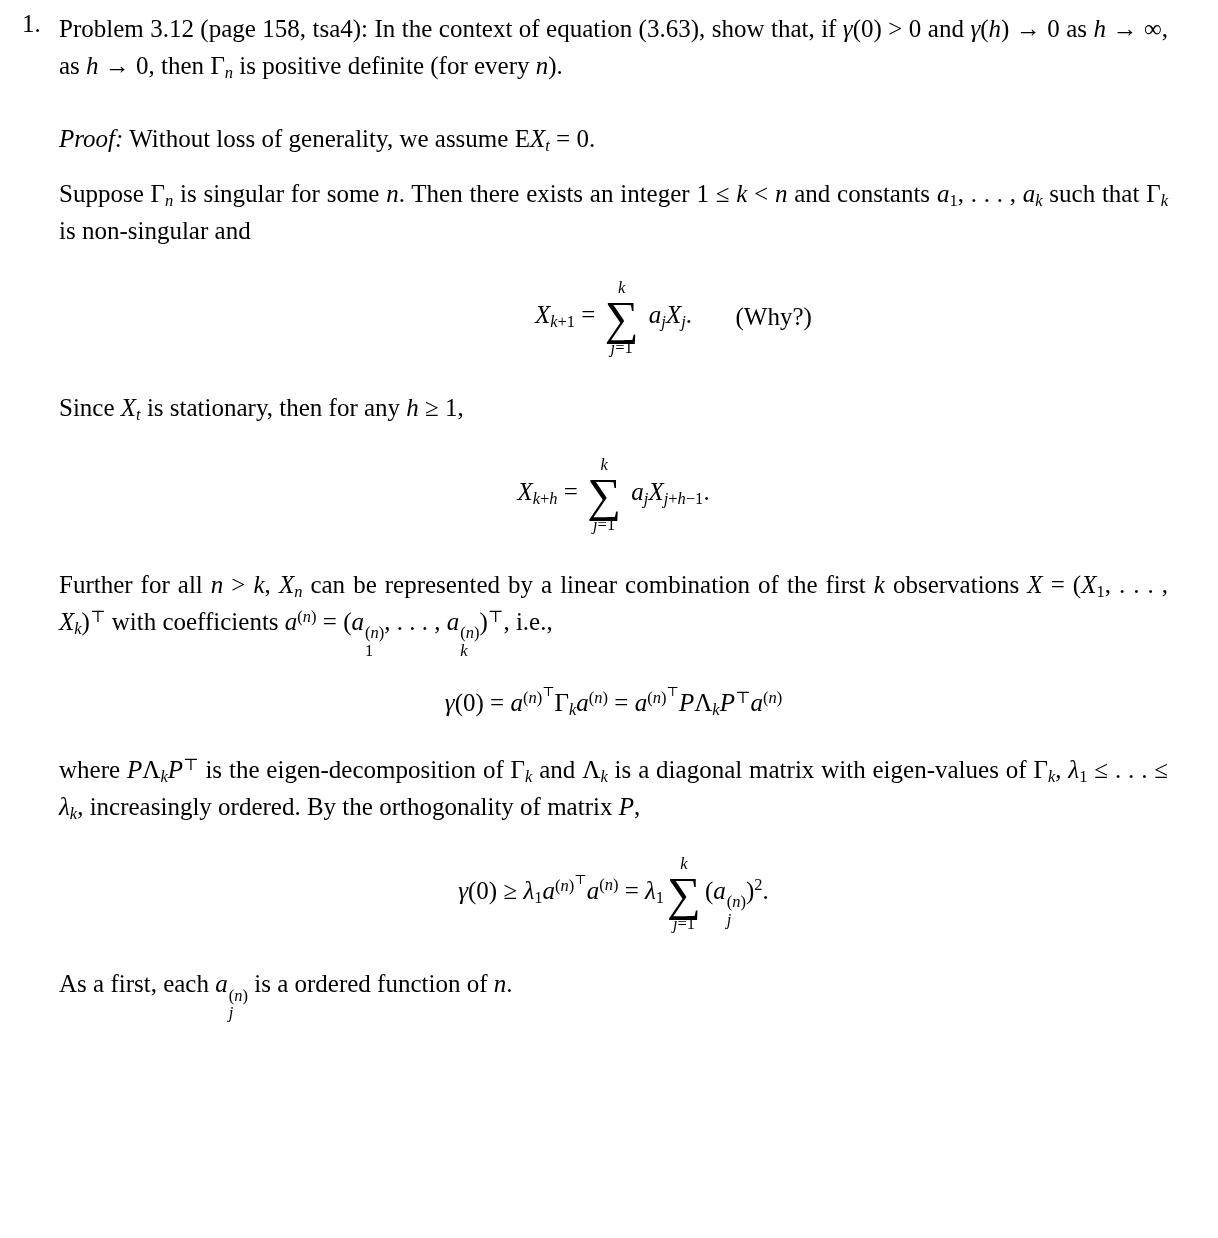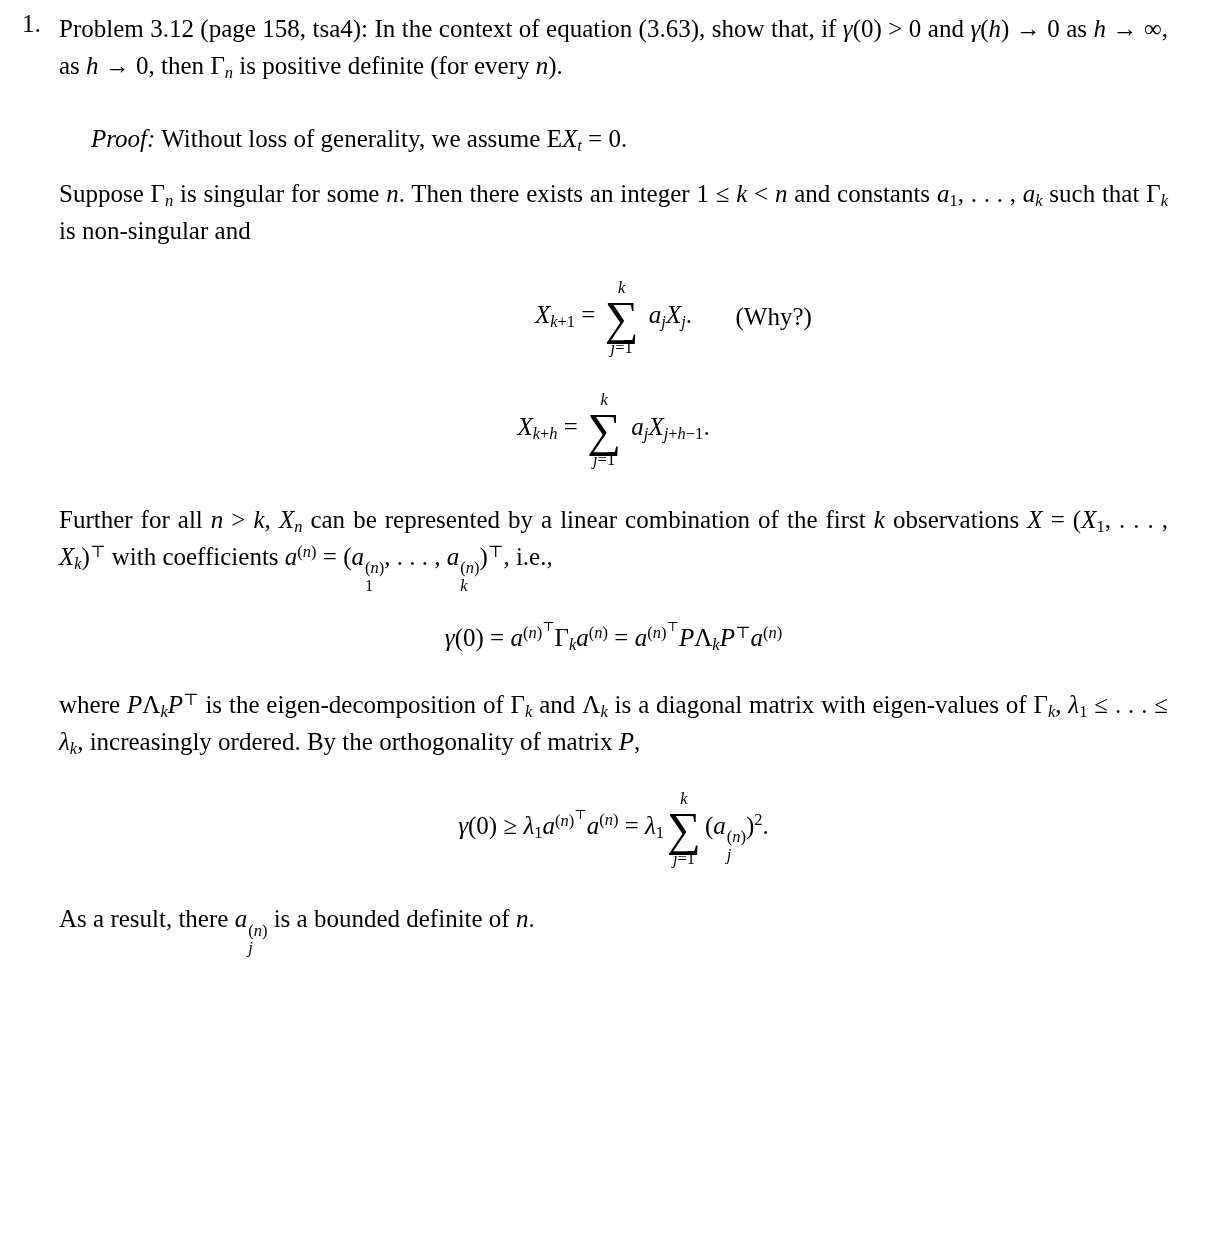--- a/index.html
+++ b/index.html
@@ -8,21 +8,21 @@
     width: 1218px;
     min-height: 1238px;
     color: #000000;
     font-family: "Liberation Serif", "DejaVu Serif", serif;
     font-size: 25px;
   }
   .page { width: 1218px; min-height: 1238px; padding: 10px 50px 24px 22px; }
   .item { position: relative; padding-left: 37px; }
   .item-number { position: absolute; left: 0; top: 0; }
   .para { margin: 0 0 18px 0; text-align: justify; line-height: 1.48; }
-  .proof-para { margin-top: 36px; margin-left: 32px; }
+  .proof-para { margin-top: 36px; }
   .pit { font-style: italic; }
   .mi { font-style: italic; }
 
   
   sup { font-size: 66%; vertical-align: 0.5em; line-height: 0; }
   sub { font-size: 66%; vertical-align: -0.25em; line-height: 0; }
   sup sup { font-size: 80%; vertical-align: 0.55em; }
 
   
   .ss {
@@ -59,20 +59,21 @@
 
     <div class="equation">
       <span class="eq-body"><span class="mi">X</span><sub><span class="mi">k</span><span>+1</span></sub><span> = </span><span class="bigop">
             <span class="lim"><span class="mi">k</span></span>
             <span class="sigma">∑</span>
             <span class="lim"><span class="mi">j</span><span>=1</span></span>
           </span><span> </span><span class="mi">a</span><sub><span class="mi">j</span></sub><span class="mi">X</span><sub><span class="mi">j</span></sub><span>.</span></span>
       <span class="eq-side">(Why?)</span>
     </div>
 
+    <p class="para"><span>Since </span><span class="mi">X</span><sub><span class="mi">t</span></sub><span> is stationary, then for any </span><span class="mi">h</span><span> ≥ 1</span><span>,</span></p>
 
     <div class="equation">
       <span class="eq-body"><span class="mi">X</span><sub><span class="mi">k</span><span>+</span><span class="mi">h</span></sub><span> = </span><span class="bigop">
             <span class="lim"><span class="mi">k</span></span>
             <span class="sigma">∑</span>
             <span class="lim"><span class="mi">j</span><span>=1</span></span>
           </span><span> </span><span class="mi">a</span><sub><span class="mi">j</span></sub><span class="mi">X</span><sub><span class="mi">j</span><span>+</span><span class="mi">h</span><span>−1</span></sub><span>.</span></span>
     </div>
 
     <p class="para"><span>Further for all </span><span class="mi">n</span><span> &gt; </span><span class="mi">k</span><span>, </span><span class="mi">X</span><sub><span class="mi">n</span></sub><span> can be represented by a linear combination of the first </span><span class="mi">k</span><span> observations </span><span class="mi">X</span><span> = (</span><span class="mi">X</span><sub><span>1</span></sub><span>, . . . , </span><span class="mi">X</span><sub><span class="mi">k</span></sub><span>)</span><sup><span>⊤</span></sup><span> with coefficients </span><span class="mi">a</span><sup><span>(</span><span class="mi">n</span><span>)</span></sup><span> = (</span><span class="mi">a</span><span class="ss">
@@ -95,18 +96,18 @@
       <span class="eq-body"><span class="mi">γ</span><span>(0) ≥ </span><span class="mi">λ</span><sub><span>1</span></sub><span class="mi">a</span><sup><span>(</span><span class="mi">n</span><span>)</span><sup><span>⊤</span></sup></sup><span class="mi">a</span><sup><span>(</span><span class="mi">n</span><span>)</span></sup><span> = </span><span class="mi">λ</span><sub><span>1</span></sub><span class="bigop">
             <span class="lim"><span class="mi">k</span></span>
             <span class="sigma">∑</span>
             <span class="lim"><span class="mi">j</span><span>=1</span></span>
           </span><span>(</span><span class="mi">a</span><span class="ss">
             <span class="ss-s"><span>(</span><span class="mi">n</span><span>)</span></span>
             <span class="ss-b"><span class="mi">j</span></span>
           </span><span>)</span><sup><span>2</span></sup><span>.</span></span>
     </div>
 
-    <p class="para"><span>As a result, there </span><span class="mi">a</span><span class="ss">
+    <p class="para"><span>As a first, each </span><span class="mi">a</span><span class="ss">
           <span class="ss-s"><span>(</span><span class="mi">n</span><span>)</span></span>
           <span class="ss-b"><span class="mi">j</span></span>
-        </span><span> is a bounded definite of </span><span class="mi">n</span><span>.</span></p>
+        </span><span> is a ordered function of </span><span class="mi">n</span><span>.</span></p>
   </div>
 </div>
 
 </body></html>

